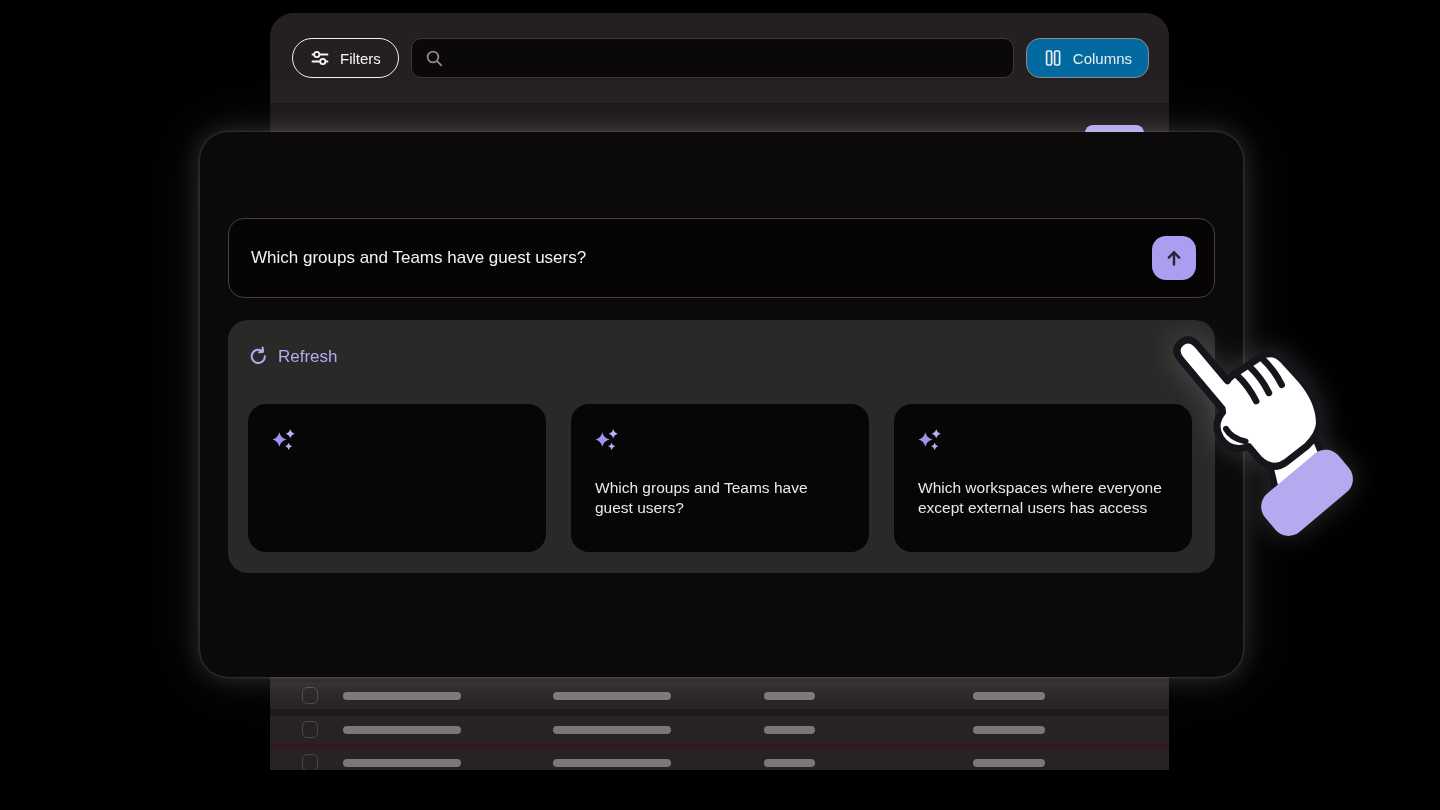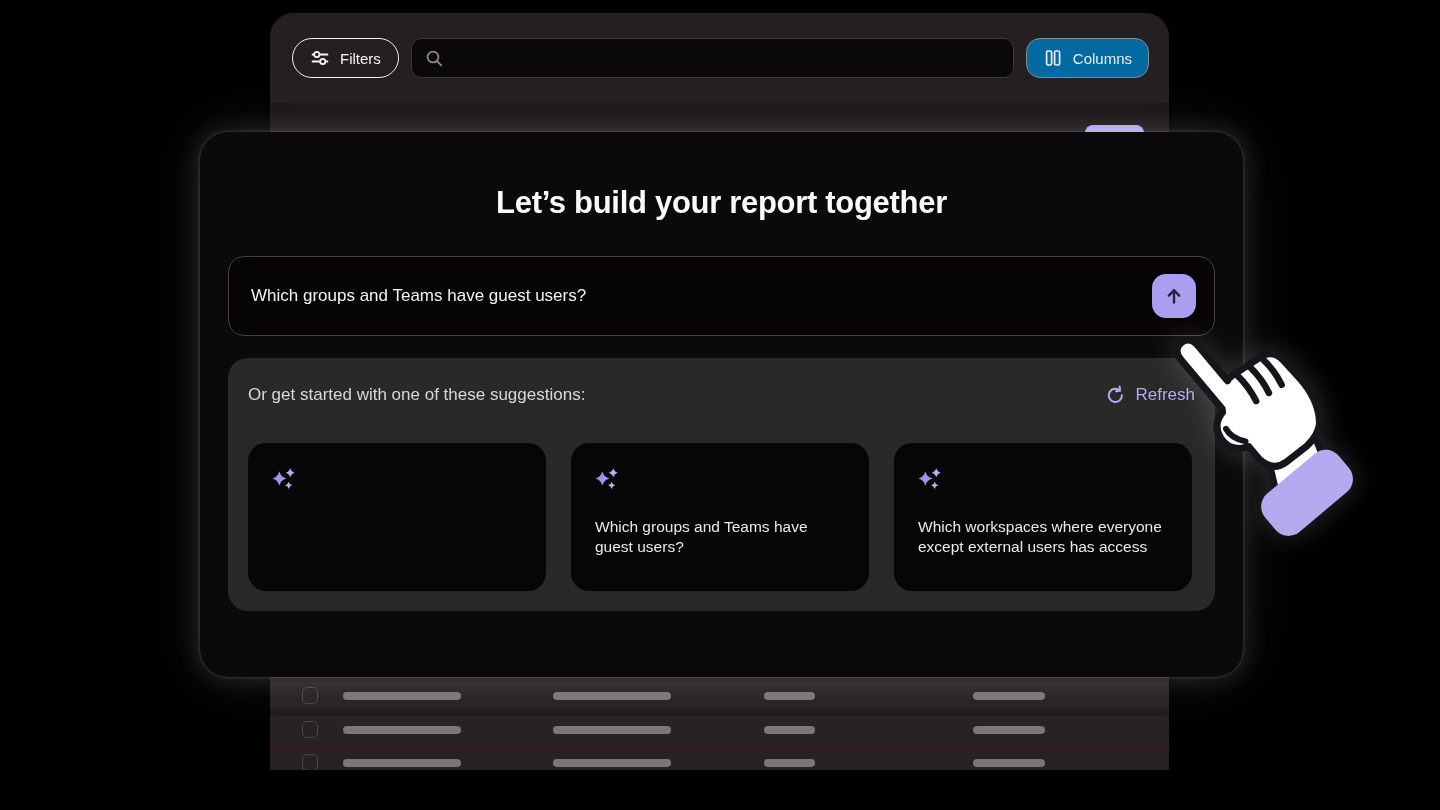--- a/index.html
+++ b/index.html
@@ -138,37 +138,35 @@
       <span class="t-check"></span>
       <span class="sk c1"></span>
       <span class="sk c2"></span>
       <span class="sk c3"></span>
       <span class="sk c4"></span>
     </div>
   </div>
 </div>
 
 <div class="modal">
-  <div class="modal-title">Let’s build your report together</div>
 
   <div class="prompt">
     <input type="text" value="Which groups and Teams have guest users?" style="">
     <button class="submit-btn">
       <span class="icon">
         <svg width="24" height="24" viewBox="0 0 24 24">
           <line x1="12" y1="18.5" x2="12" y2="6.5" stroke="#26233a" stroke-width="2.4" stroke-linecap="round"></line>
           <polyline points="6.8,11.6 12,6.3 17.2,11.6" fill="none" stroke="#26233a" stroke-width="2.4" stroke-linecap="round" stroke-linejoin="round"></polyline>
         </svg>
       </span>
     </button>
   </div>
 
   <div class="suggestions">
     <div class="sugg-head">
-      <span class="sugg-label">Or get started with one of these suggestions:</span>
       <button class="refresh-btn">
         <span class="icon">
           <svg width="21" height="21" viewBox="0 0 21 21">
             <path d="M16.9 10.2 a6.6 6.6 0 1 1 -2.1 -4.7" fill="none" stroke="#b5a9f3" stroke-width="2" stroke-linecap="round"></path>
             <polyline points="14.6,1.6 15.1,5.7 11.0,6.2" fill="none" stroke="#b5a9f3" stroke-width="2" stroke-linecap="round" stroke-linejoin="round"></polyline>
           </svg>
         </span>
         <span>Refresh</span>
       </button>
     </div>

